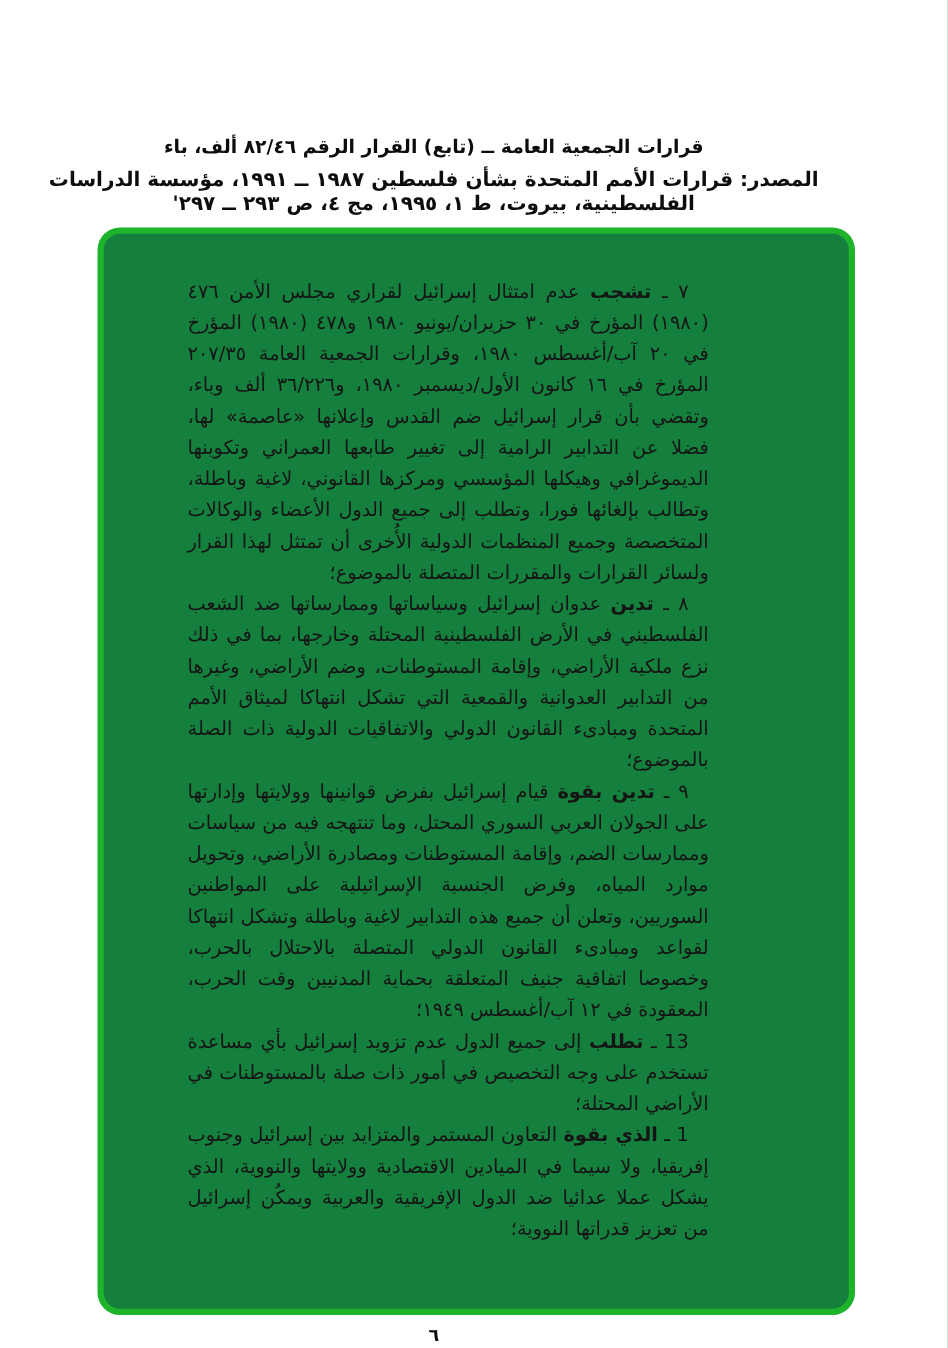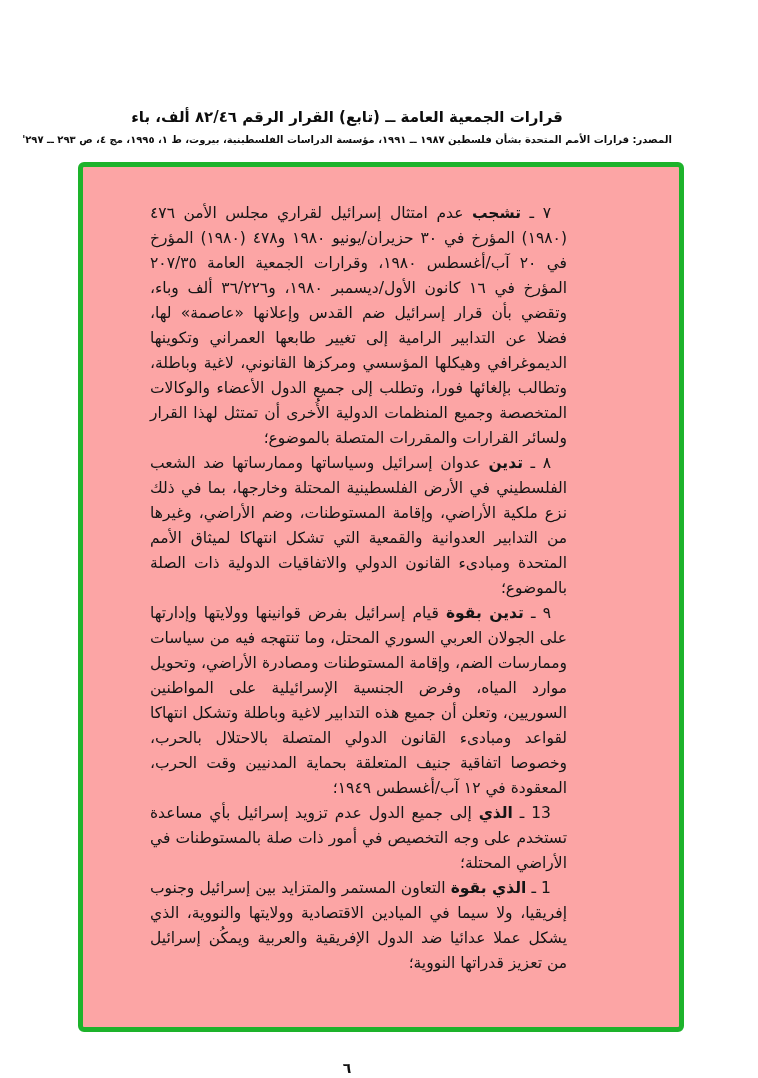--- a/index.html
+++ b/index.html
@@ -26,33 +26,33 @@
     direction: rtl;
   }
   .doc-title {
     font-size: 15px;
     font-weight: bold;
     letter-spacing: 0.2px;
     color: #0d0d0d;
   }
   .doc-source {
     margin-top: 8px;
-    font-size: 10px;
+    font-size: 16px;
     font-weight: bold;
     color: #0d0d0d;
   }
   .frame {
     position: absolute;
-    top: 126px;
+    top: 146px;
     left: 78px;
     width: 596px;
     height: 860px;
     border: 5px solid #1db32b;
-    border-radius: 6px;
-    background: #fca5a5;
+    border-radius: 18px;
+    background: #15803d;
   }
   .text-col {
     position: absolute;
     top: 34px;
     right: 112px;
     width: 417px;
     direction: rtl;
     text-align: justify;
     font-size: 15.5px;
     line-height: 25px;
@@ -89,21 +89,21 @@
   </div>
 
   <div class="frame" style="border-color: rgb(29, 179, 43);">
     <div class="text-col" id="paragraphs-container">
   <p class="para"><span class="num">٧</span> <span class="dash">ـ</span> <span class="lead">تشجب</span><span class="body"> عدم امتثال إسرائيل لقراري مجلس الأمن ٤٧٦ (١٩٨٠) المؤرخ في ٣٠ حزيران/يونيو ١٩٨٠ و٤٧٨ (١٩٨٠) المؤرخ في ٢٠ آب/أغسطس ١٩٨٠، وقرارات الجمعية العامة ٢٠٧/٣٥ المؤرخ في ١٦ كانون الأول/ديسمبر ١٩٨٠، و٣٦/٢٢٦ ألف وباء، وتقضي بأن قرار إسرائيل ضم القدس وإعلانها «عاصمة» لها، فضلا عن التدابير الرامية إلى تغيير طابعها العمراني وتكوينها الديموغرافي وهيكلها المؤسسي ومركزها القانوني، لاغية وباطلة، وتطالب بإلغائها فورا، وتطلب إلى جميع الدول الأعضاء والوكالات المتخصصة وجميع المنظمات الدولية الأُخرى أن تمتثل لهذا القرار ولسائر القرارات والمقررات المتصلة بالموضوع؛</span></p>
 
   <p class="para"><span class="num">٨</span> <span class="dash">ـ</span> <span class="lead">تدين</span><span class="body"> عدوان إسرائيل وسياساتها وممارساتها ضد الشعب الفلسطيني في الأرض الفلسطينية المحتلة وخارجها، بما في ذلك نزع ملكية الأراضي، وإقامة المستوطنات، وضم الأراضي، وغيرها من التدابير العدوانية والقمعية التي تشكل انتهاكا لميثاق الأمم المتحدة ومبادىء القانون الدولي والاتفاقيات الدولية ذات الصلة بالموضوع؛</span></p>
 
   <p class="para"><span class="num">٩</span> <span class="dash">ـ</span> <span class="lead">تدين بقوة</span><span class="body"> قيام إسرائيل بفرض قوانينها وولايتها وإدارتها على الجولان العربي السوري المحتل، وما تنتهجه فيه من سياسات وممارسات الضم، وإقامة المستوطنات ومصادرة الأراضي، وتحويل موارد المياه، وفرض الجنسية الإسرائيلية على المواطنين السوريين، وتعلن أن جميع هذه التدابير لاغية وباطلة وتشكل انتهاكا لقواعد ومبادىء القانون الدولي المتصلة بالاحتلال بالحرب، وخصوصا اتفاقية جنيف المتعلقة بحماية المدنيين وقت الحرب، المعقودة في ١٢ آب/أغسطس ١٩٤٩؛</span></p>
 
-  <p class="para"><span class="num">13</span> <span class="dash">ـ</span> <span class="lead">الذي</span><span class="body"> إلى جميع الدول عدم تزويد إسرائيل بأي مساعدة تستخدم على وجه التخصيص في أمور ذات صلة بالمستوطنات في الأراضي المحتلة؛</span></p>
+  <p class="para"><span class="num">13</span> <span class="dash">ـ</span> <span class="lead">تطلب</span><span class="body"> إلى جميع الدول عدم تزويد إسرائيل بأي مساعدة تستخدم على وجه التخصيص في أمور ذات صلة بالمستوطنات في الأراضي المحتلة؛</span></p>
 
   <p class="para"><span class="num">1</span> <span class="dash">ـ</span> <span class="lead">الذي بقوة</span><span class="body"> التعاون المستمر والمتزايد بين إسرائيل وجنوب إفريقيا، ولا سيما في الميادين الاقتصادية وولايتها والنووية، الذي يشكل عملا عدائيا ضد الدول الإفريقية والعربية ويمكُن إسرائيل من تعزيز قدراتها النووية؛</span></p>
 </div>
   </div>
 
   <div class="footer">
     <span class="page-number">٦</span>
   </div>
 
 </div>

